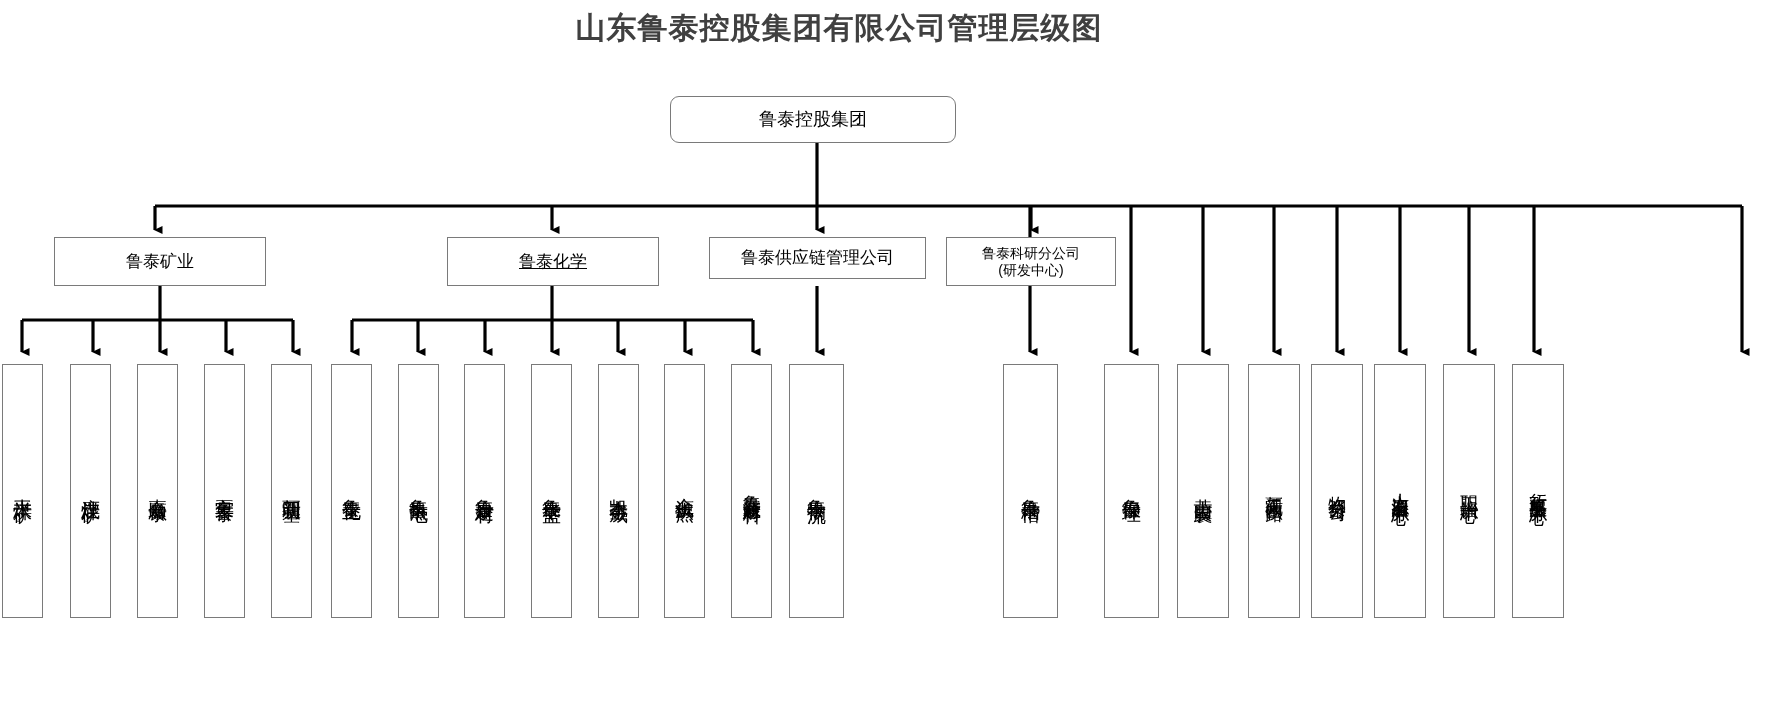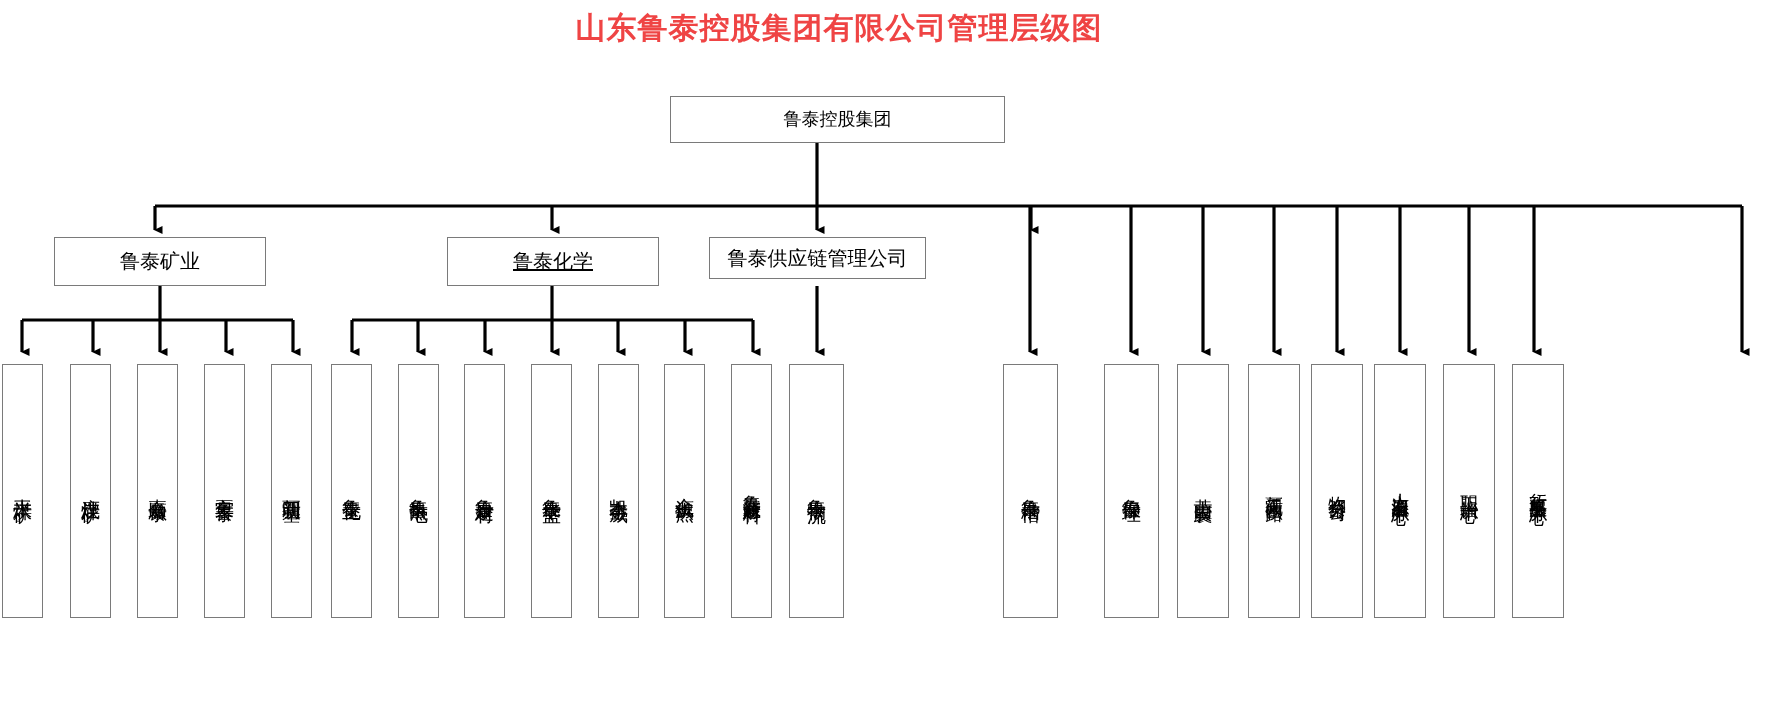--- a/index.html
+++ b/index.html
@@ -22,21 +22,21 @@
   }
   .title {
     position: absolute;
     left: 0;
     top: 8px;
     width: 1678px;
     text-align: center;
     font-family: "DejaVu Serif", "Liberation Serif", serif;
     font-weight: bold;
     font-size: 30px;
-    color: #ef4444;
+    color: #404040;
     letter-spacing: 1px;
   }
   svg.connectors {
     position: absolute;
     left: 0; top: 0;
     width: 1778px;
     height: 708px;
     pointer-events: none;
   }
   .node {
@@ -50,21 +50,21 @@
     justify-content: center;
     text-align: center;
     font-size: 17px;
     line-height: 1.25;
     font-family: "Liberation Sans", "DejaVu Sans", sans-serif;
   }
   .node.root {
     font-size: 18px;
   }
   .node.div2 {
-    font-size: 20px;
+    font-size: 17px;
   }
   .node.small {
     font-size: 14px;
   }
   
   .node.leaf {
     align-items: center;
     justify-content: center;
     padding-bottom: 8px;
   }
@@ -132,36 +132,40 @@
       <path d="M485,320 L485,352" marker-end="url(#arrow)"></path>
       <path d="M552,320 L552,352" marker-end="url(#arrow)"></path>
       <path d="M618,320 L618,352" marker-end="url(#arrow)"></path>
       <path d="M685,320 L685,352" marker-end="url(#arrow)"></path>
       <path d="M753,320 L753,352" marker-end="url(#arrow)"></path>
 
       <path d="M817,286 L817,352" marker-end="url(#arrow)"></path>
     </g>
   </svg>
 
-  <div class="node root" style="left:670px; top:96px; width:335px; height:47px;">
+  <div class="node root" style="left:670px; top:96px; width:286px; height:47px;border-radius:9px;">
     <span>鲁泰控股集团</span>
   </div>
 
   <div class="node div2" style="left:54px; top:237px; width:212px; height:49px;">
     <span>鲁泰矿业</span>
   </div>
 
   <div class="node div2" style="left:447px; top:237px; width:212px; height:49px;text-decoration:underline;">
     <span>鲁泰化学</span>
   </div>
 
   <div class="node div2" style="left:709px; top:237px; width:217px; height:42px;">
     <span>鲁泰供应链管理公司</span>
   </div>
 
+  <div class="node div2 small" style="left:946px; top:237px; width:170px; height:49px; flex-direction:column; line-height:1.15;">
+    <span class="twoline">鲁泰科研分公司</span>
+    <span class="twoline">(研发中心)</span>
+  </div>
 
   <div class="node leaf" style="left:2px; top:364px; width:41px; height:254px;">
     <span class="vtext">太平煤矿</span>
   </div>
   <div class="node leaf" style="left:70px; top:364px; width:41px; height:254px;">
     <span class="vtext">鹿洼煤矿</span>
   </div>
   <div class="node leaf" style="left:137px; top:364px; width:41px; height:254px;">
     <span class="vtext">嘉合顺泰</span>
   </div>

